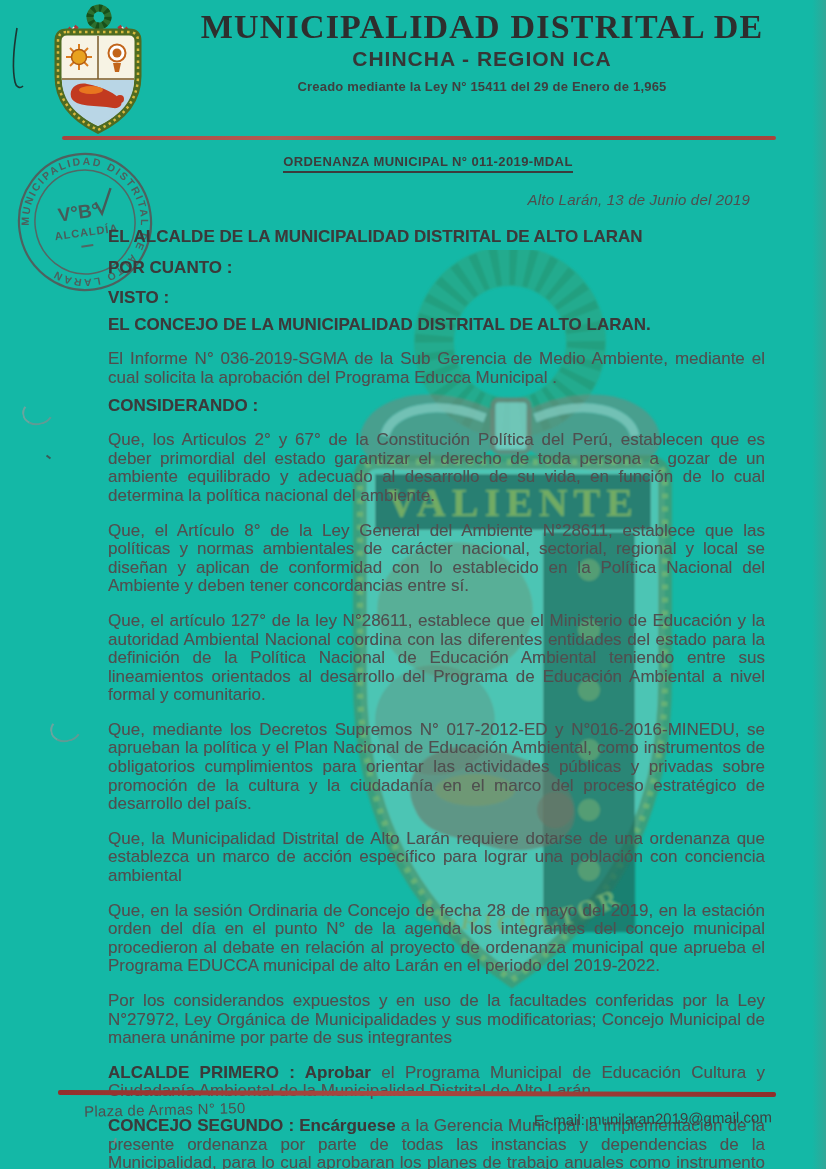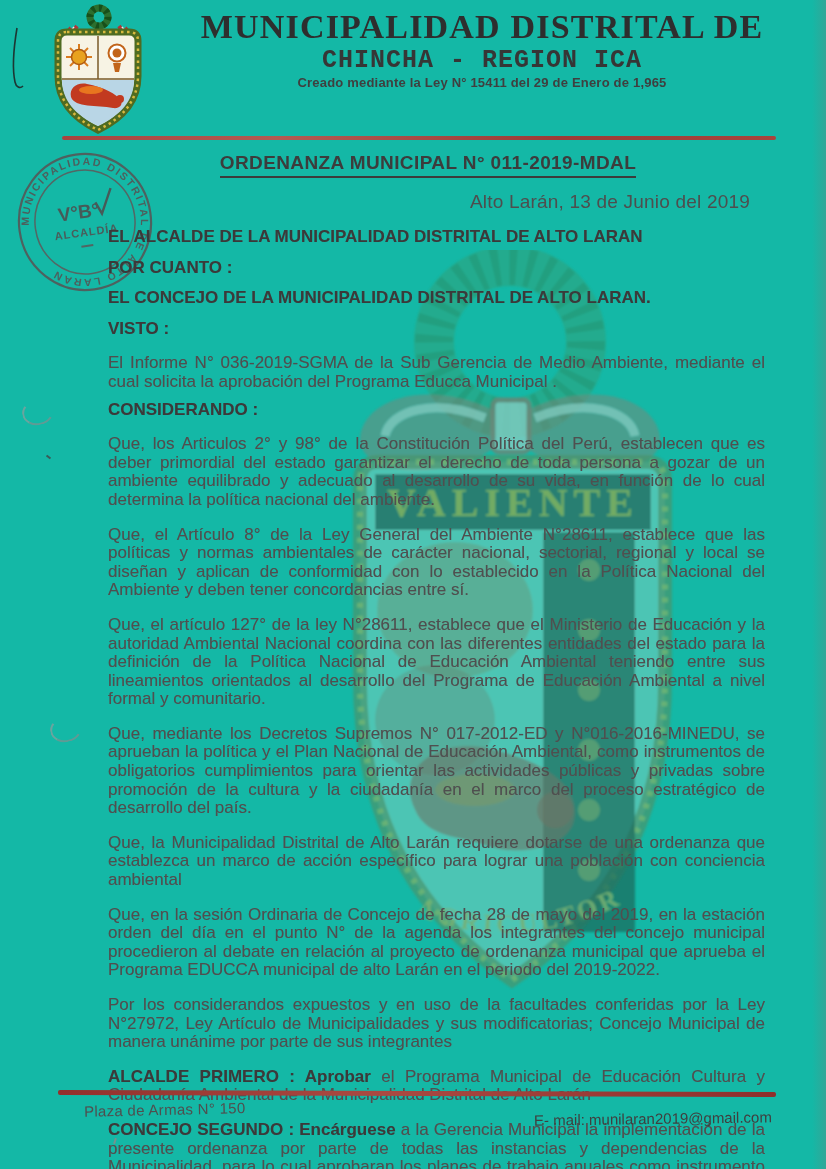--- a/index.html
+++ b/index.html
@@ -14,37 +14,37 @@
   .curl{position:absolute;width:28px;height:22px;border:2.5px solid transparent;
     border-bottom-color:#8b8b8b;border-left-color:#9a9a9a;border-radius:50%;
     opacity:.65;transform:rotate(-14deg);}
   .tick{position:absolute;width:5px;height:2px;background:#444;transform:rotate(38deg);opacity:.8;}
   .speck{position:absolute;width:2px;height:6px;background:#8a8a8a;transform:rotate(18deg);opacity:.8;}
   
   .logo{position:absolute;left:33px;top:2px;}
   .head-text{position:absolute;left:172px;right:34px;top:9px;text-align:center;}
   .ht1{font-family:"Liberation Serif",serif;font-weight:700;font-size:34px;line-height:1.07;
     color:#2e2e2e;letter-spacing:1.2px;}
-  .ht2{font-family:Liberation Mono, monospace;font-weight:700;font-size:25px;line-height:1.12;
+  .ht2{font-family:Liberation Sans, sans-serif;font-weight:700;font-size:21px;line-height:1.12;
     color:#363636;letter-spacing:1px;margin-top:2px;}
-  .ht3{font-weight:700;font-size:13px;color:#3f3f3f;margin-top:0;letter-spacing:.2px;}
+  .ht3{font-weight:700;font-size:13px;color:#3f3f3f;margin-top:8px;letter-spacing:.2px;}
   .rule{position:absolute;border-radius:2px;}
   .rule-top{left:62px;width:714px;top:136px;height:4px;
     background:linear-gradient(90deg,#a8433e,#b35b52 30%,#9c3b36 70%,#a8443c);}
   .rule-bottom{left:58px;width:718px;top:1091px;height:5px;
     background:linear-gradient(90deg,#93302c,#aa4a42 45%,#8e2f2c);transform:rotate(.15deg);}
   
   .stamp{position:absolute;left:10px;top:146px;opacity:.88;}
   
   .watermark{position:absolute;left:315px;top:250px;opacity:.5;pointer-events:none;}
   
   .doc-title{position:absolute;left:85px;right:55px;top:152px;text-align:center;}
-  .doc-title span{display:inline-block;font-weight:700;font-size:19px;color:#3c3c3c;
+  .doc-title span{display:inline-block;font-weight:700;font-size:13px;color:#3c3c3c;
     letter-spacing:.4px;border-bottom:2.5px solid #3c3c3c;padding-bottom:2px;}
-  .dateline{position:absolute;right:76px;top:191px;font-size:19px;color:#4e4e4e;letter-spacing:.2px;}
+  .dateline{position:absolute;right:76px;top:191px;font-size:15px;color:#4e4e4e;letter-spacing:.2px;font-style:italic;}
   .content{position:absolute;left:108px;width:657px;top:228px;
     font-size:17px;line-height:18.6px;color:#4f4f4f;text-align:justify;
     text-shadow:0 0 .5px rgba(90,90,90,.45);}
   .content p{margin:16px 0 9px;}
   .content .head{font-weight:700;color:#3a3a3a;margin:0 0 12px;text-align:left;}
   .content .tight{margin-bottom:8px;}
   .content .art{margin-bottom:14px;}
   .content b{color:#3a3a3a;}
   
   .footer-address{position:absolute;left:84px;top:1101px;font-size:15px;color:#4f4f4f;
@@ -160,31 +160,31 @@
   </svg>
 
   <div class="doc-title">
     <span>ORDENANZA MUNICIPAL N° 011-2019-MDAL</span>
   </div>
   <div class="dateline">Alto Larán, 13 de Junio del 2019</div>
 
   <div class="content">
     <p class="head">EL ALCALDE DE LA MUNICIPALIDAD DISTRITAL DE ALTO LARAN</p>
     <p class="head">POR CUANTO :</p>
+    <p class="head tight">VISTO :</p>
     <p class="head">EL CONCEJO  DE LA MUNICIPALIDAD DISTRITAL DE ALTO LARAN.</p>
-    <p class="head tight">VISTO :</p>
     <p>El Informe N° 036-2019-SGMA de la Sub Gerencia de Medio Ambiente, mediante el cual solicita la aprobación del Programa Educca Municipal .</p>
     <p class="head tight">CONSIDERANDO :</p>
-    <p>Que, los Articulos 2° y 98° de la Constitución Política del Perú, establecen que es deber primordial del estado garantizar el derecho de toda persona a gozar de un ambiente equilibrado y adecuado al desarrollo de su vida, en función de lo cual determina la política nacional del ambiente.</p>
+    <p>Que, los Articulos 2° y 67° de la Constitución Política del Perú, establecen que es deber primordial del estado garantizar el derecho de toda persona a gozar de un ambiente equilibrado y adecuado al desarrollo de su vida, en función de lo cual determina la política nacional del ambiente.</p>
     <p>Que, el Artículo 8° de la Ley General del Ambiente N°28611, establece que las políticas y normas ambientales de carácter nacional, sectorial, regional y local se diseñan y aplican de conformidad con lo establecido en la Política Nacional del Ambiente y deben tener concordancias entre sí.</p>
     <p>Que, el artículo 127° de la ley N°28611, establece que el Ministerio de Educación y la autoridad Ambiental Nacional coordina con las diferentes entidades del estado para la definición de la Política Nacional de Educación Ambiental teniendo entre sus lineamientos orientados al desarrollo del Programa de Educación Ambiental a nivel formal y comunitario.</p>
     <p>Que, mediante los Decretos Supremos N° 017-2012-ED y N°016-2016-MINEDU, se aprueban la política y el Plan Nacional de Educación Ambiental, como instrumentos de obligatorios cumplimientos para orientar las actividades públicas y privadas sobre promoción de la cultura y la ciudadanía en el marco del proceso estratégico de desarrollo del país.</p>
     <p>Que, la Municipalidad Distrital de Alto Larán requiere dotarse de una ordenanza que establezca un marco de acción específico para lograr una población con conciencia ambiental</p>
     <p>Que, en la sesión Ordinaria de Concejo de fecha 28 de mayo del 2019, en la estación orden del día en el punto N° de la agenda los integrantes del concejo municipal procedieron al debate en relación al proyecto de ordenanza municipal que aprueba el Programa EDUCCA municipal de alto Larán en el periodo del 2019-2022.</p>
-    <p>Por los considerandos expuestos y en uso de la facultades conferidas por la Ley N°27972, Ley Artículo de Municipalidades y sus modificatorias; Concejo Municipal de manera unánime por parte de sus integrantes</p>
+    <p>Por los considerandos expuestos y en uso de la facultades conferidas por la Ley N°27972, Ley Orgánica de Municipalidades y sus modificatorias; Concejo Municipal de manera unánime por parte de sus integrantes</p>
     <p class="art"><b>ALCALDE PRIMERO : Aprobar</b> <span>el Programa Municipal de Educación Cultura y Ciudadanía Ambiental de la Municipalidad Distrital de Alto Larán</span></p>
     <p class="art"><b>CONCEJO SEGUNDO : Encárguese</b> <span>a la Gerencia Municipal la implementación de la presente ordenanza por parte de todas las instancias y dependencias de la Municipalidad, para lo cual aprobaran los planes de trabajo anuales como instrumento de priorización, contextualización y formalización de las actividades y tareas, el</span></p>
   </div>
 
   <div class="rule rule-bottom"></div>
   <div class="footer-address">Plaza de Armas N° 150</div>
   <div class="footer-email">E- mail: munilaran2019@gmail.com</div>
 
   <svg width="22" height="80" viewBox="0 0 22 80" style="position:absolute;left:8px;top:24px;">
     <path d="M9,4 C6,22 4,44 7,58 C8,63 12,65 15,62" fill="none" stroke="#1f1f1f" stroke-width="1.6" opacity=".85"></path>

